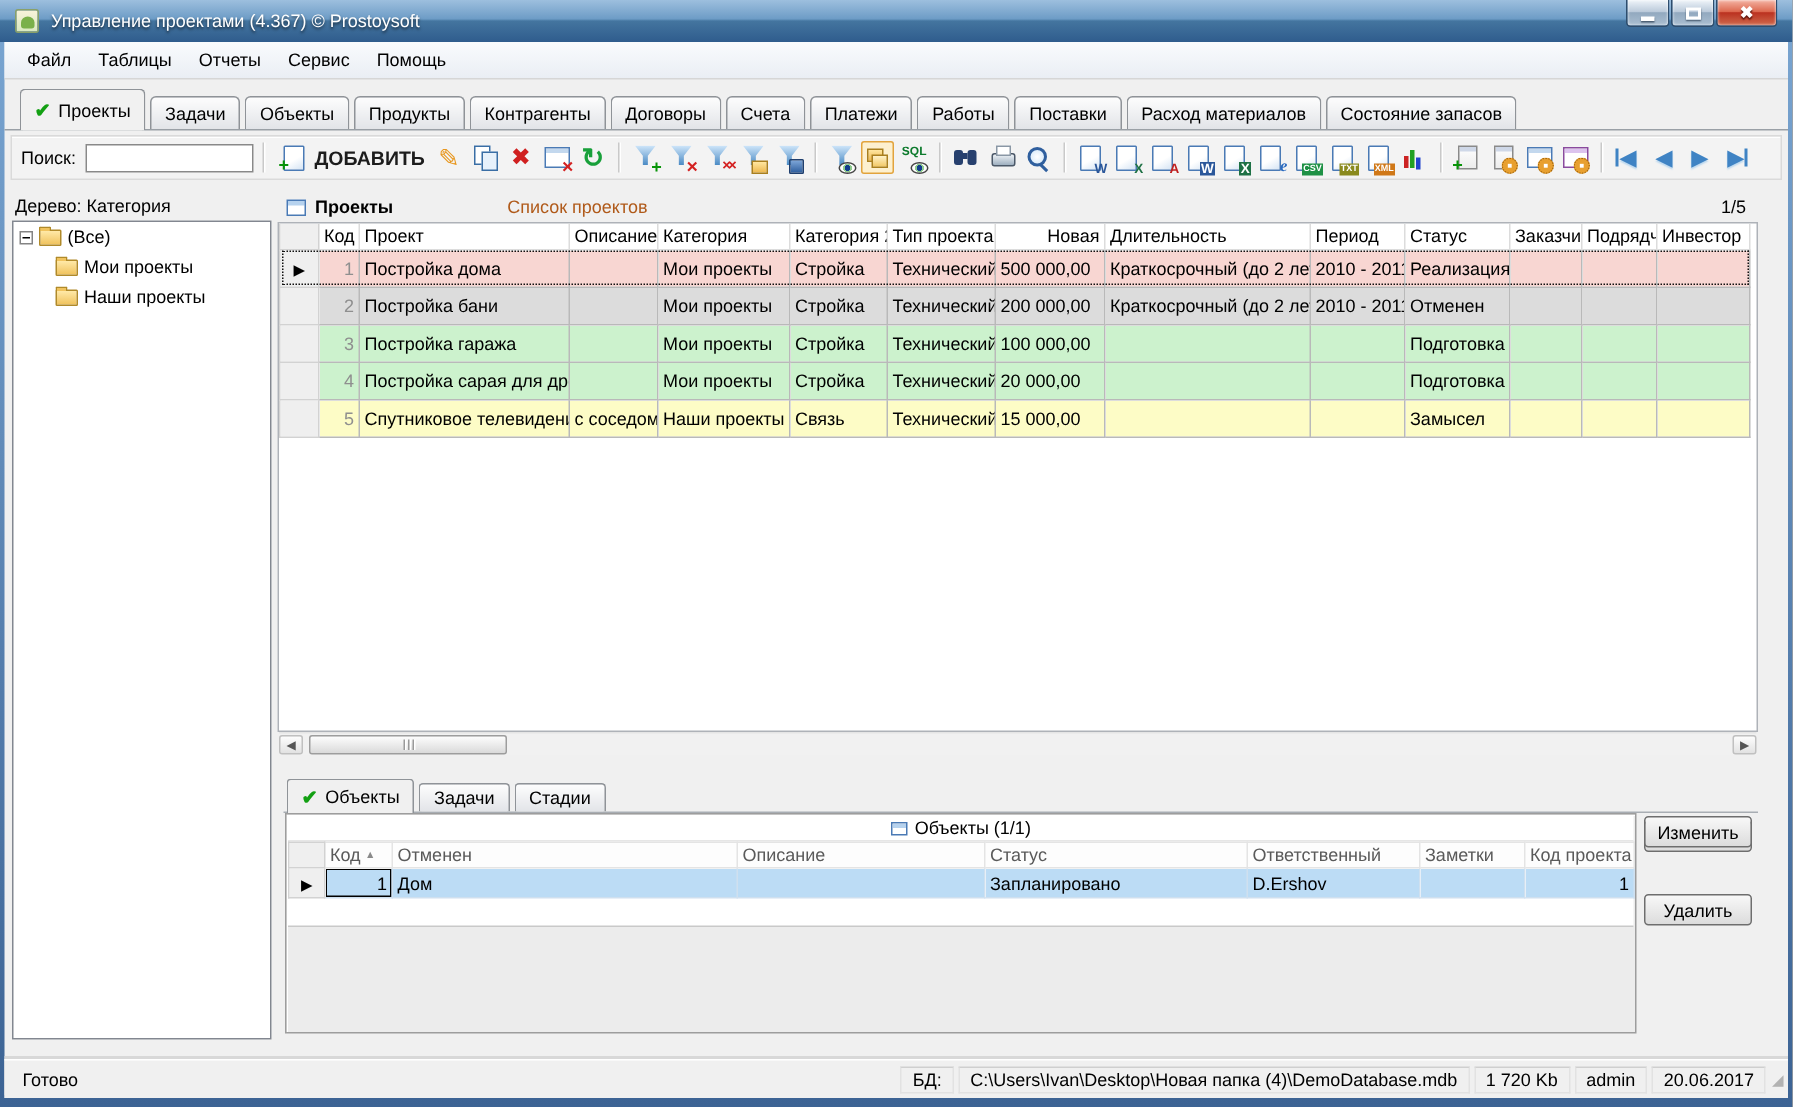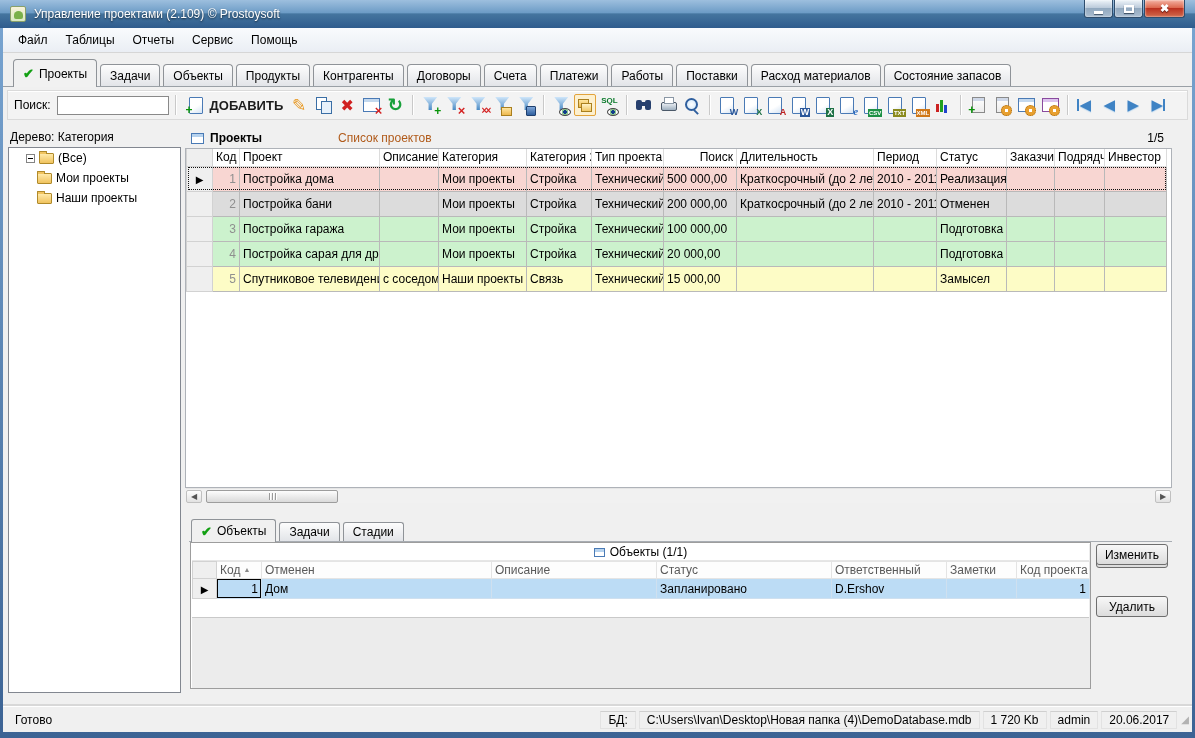--- a/index.html
+++ b/index.html
@@ -83,21 +83,21 @@
   .gridic::before{content:"";width:15px;height:12px;border:1px solid #4a7ab5;background:#fff;box-shadow:inset 0 3px 0 #c3d8ee}
   .gridic2::before{content:"";width:15px;height:12px;border:1px solid #8a4a9e;background:#fff;box-shadow:inset 0 3px 0 #dcc3ee}
   .nav::before{font-size:15px;color:#3f83c4;text-shadow:0 1px 1px #bcd8ef}
   .i-first::before,.i-prev::before{content:"◀"} .i-next::before,.i-last::before{content:"▶"}
   .i-first::after{content:"";position:absolute;left:3px;top:5px;width:2px;height:12px;background:#3f83c4}
   .i-last::after{content:"";position:absolute;right:3px;top:5px;width:2px;height:12px;background:#3f83c4}
   
   .lpanel{position:absolute;left:5px;top:99px;width:173px;height:566px}
   .lphead{height:20px;padding:3px 2px}
   .treebox{position:absolute;top:20px;left:0;right:0;bottom:0;background:#fff;border:1px solid #828790;overflow:hidden}
-  .trow{display:flex;align-items:center;height:20px;padding-left:17px;gap:4px;white-space:nowrap}
+  .trow{display:flex;align-items:center;height:20px;padding-left:4px;gap:4px;white-space:nowrap}
   .trow.child{padding-left:28px}
   .exp{width:9px;height:9px;border:1px solid #848484;background:#fff;position:relative;flex:none}
   .exp::after{content:"";position:absolute;left:1px;top:3px;width:5px;height:1px;background:#000}
   .fold{width:15px;height:11px;background:linear-gradient(#ffe9a8,#f0c35e);border:1px solid #b08a2a;border-radius:1px;position:relative;flex:none}
   .fold::before{content:"";position:absolute;left:-1px;top:-3px;width:6px;height:2px;background:#f0c35e;border:1px solid #b08a2a;border-bottom:none;border-radius:1px 1px 0 0}
   
   .ghead{position:absolute;left:182px;top:100px;width:987px;height:20px;display:flex;align-items:center;gap:6px;padding:0 6px}
   .gico{width:13px;height:11px;border:1px solid #4a7ab5;background:#fff;box-shadow:inset 0 3px 0 #b6d2ee;flex:none}
   .gtitle{font-weight:bold}
   .gsub{color:#b05a1a;margin-left:70px}
@@ -151,21 +151,21 @@
   .seg.state{flex:1;border:none;padding-left:6px}
   .grip{margin-left:4px;color:#b2b2b2;font-size:10px}
 </style>
 </head>
 <body>
 
 <div class="win">
 
   <div class="tbar">
     <span class="appico"></span>
-    <span class="wtitle">Управление проектами (2.109) © Prostoysoft</span>
+    <span class="wtitle">Управление проектами (4.367) © Prostoysoft</span>
     <span class="wbtns">
       <span class="wb min">
           <i></i>
         </span>
       <span class="wb max">
           <i></i>
         </span>
       <span class="wb close">
           <i>✖</i>
         </span>
@@ -318,21 +318,21 @@
         </colgroup>
         <tbody>
             <tr>
           <th class="sel"></th>
           <th><span>Код</span><span class="sort">▲</span></th>
           <th>Проект</th>
           <th>Описание</th>
           <th>Категория</th>
           <th>Категория 2</th>
           <th>Тип проекта</th>
-          <th style="text-align:right">Поиск</th>
+          <th style="text-align:right">Новая</th>
           <th>Длительность</th>
           <th>Период</th>
           <th>Статус</th>
           <th>Заказчик</th>
           <th>Подрядчик</th>
           <th>Инвестор</th>
         </tr>
         <tr class="pink cur">
           <td class="sel"><span class="mark">▶</span></td>
           <td class="code">1</td>

